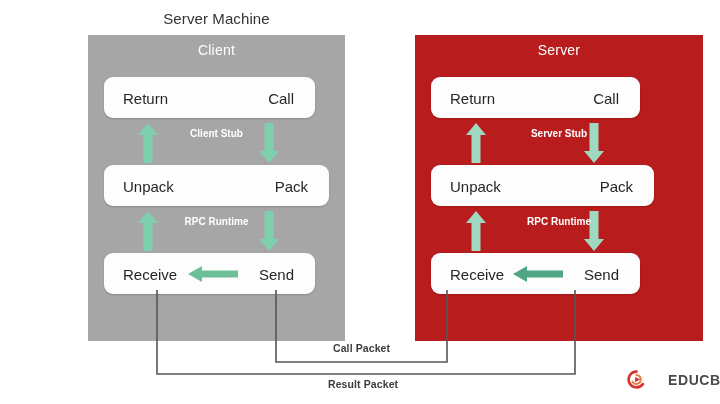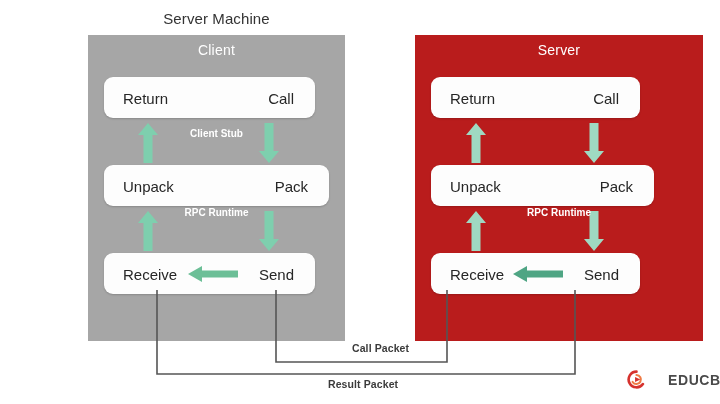--- a/index.html
+++ b/index.html
@@ -82,21 +82,21 @@
     position: absolute;
     left: 0;
     right: 0;
     text-align: center;
     font-size: 10px;
     font-weight: 700;
     color: #ffffff;
     white-space: nowrap;
   }
   .band-label.stub    { top: 93px; }
-  .band-label.runtime { top: 172px; }
+  .band-label.runtime { top: 181px; }
 
   
   .v-arrow {
     position: absolute;
     width: 22px;
     height: 44px;
   }
   .v-arrow svg { display: block; width: 100%; height: 100%; }
   .v-arrow.up-stub      { top: 86px; }
   .v-arrow.down-stub    { top: 86px; }
@@ -129,21 +129,21 @@
     pointer-events: none;
   }
   .packet-label {
     position: absolute;
     font-size: 10.5px;
     font-weight: 700;
     color: #3b3b3b;
     white-space: nowrap;
     letter-spacing: 0.1px;
   }
-  .packet-label.call   { left: 346px; top: 342px; }
+  .packet-label.call   { left: 327px; top: 342px; }
   .packet-label.result { left: 322px; top: 378px; }
 
   
   #logo {
     position: absolute;
     left: 627px;
     top: 370px;
     display: flex;
     align-items: center;
     gap: 22px;
@@ -224,20 +224,21 @@
     <div class="v-arrow up-stub left-col">
       <svg viewBox="0 0 22 44">
           <polygon points="11,2 21,14 15.5,14 15.5,42 6.5,42 6.5,14 1,14" fill="#9fd9c2"></polygon>
         </svg>
     </div>
     <div class="v-arrow down-stub right-col">
       <svg viewBox="0 0 22 44">
           <polygon points="11,42 21,30 15.5,30 15.5,2 6.5,2 6.5,30 1,30" fill="#9fd9c2"></polygon>
         </svg>
     </div>
+    <div class="band-label stub">Server Stub</div>
 
     <div class="layer-box row-mid">
       <span class="layer-label left">Unpack</span>
       <span class="layer-label right">Pack</span>
     </div>
 
     <div class="v-arrow up-runtime left-col">
       <svg viewBox="0 0 22 44">
           <polygon points="11,2 21,14 15.5,14 15.5,42 6.5,42 6.5,14 1,14" fill="#9fd9c2"></polygon>
         </svg>

